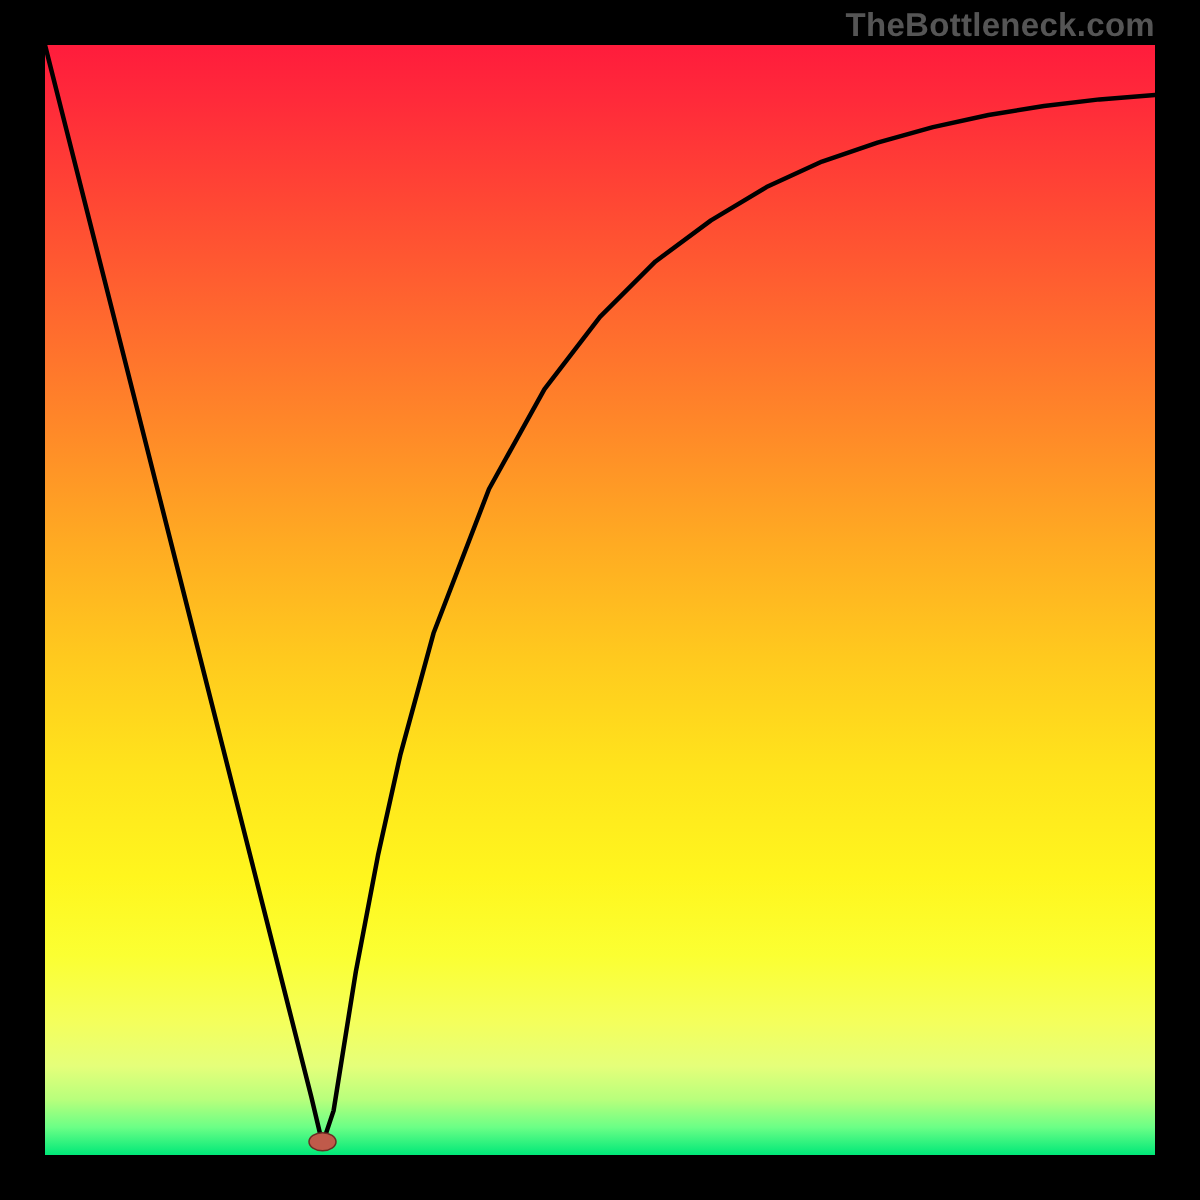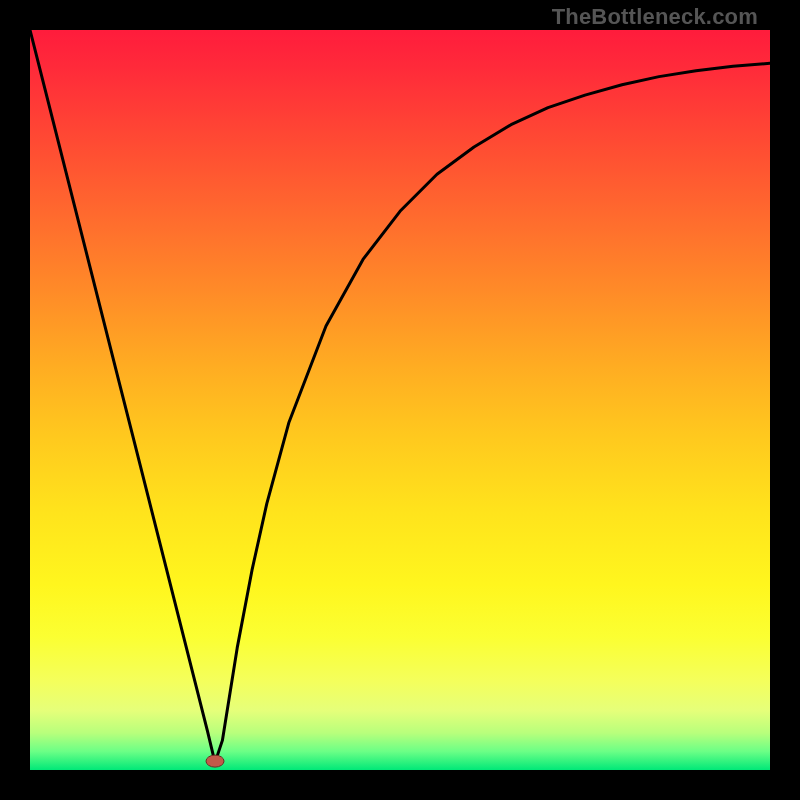--- a/index.html
+++ b/index.html
@@ -22,21 +22,21 @@
   .plot {
     position: absolute;
     left: 0;
     top: 0;
     width: 740px;
     height: 740px;
   }
   .watermark {
     position: absolute;
     top: 4px;
-    right: 42px;
+    right: 30px;
     color: #555;
     font-size: 22px;
     font-weight: 600;
     letter-spacing: 0.2px;
     user-select: none;
   }
   svg { display: block; }
 </style>
 </head>
 <body>

